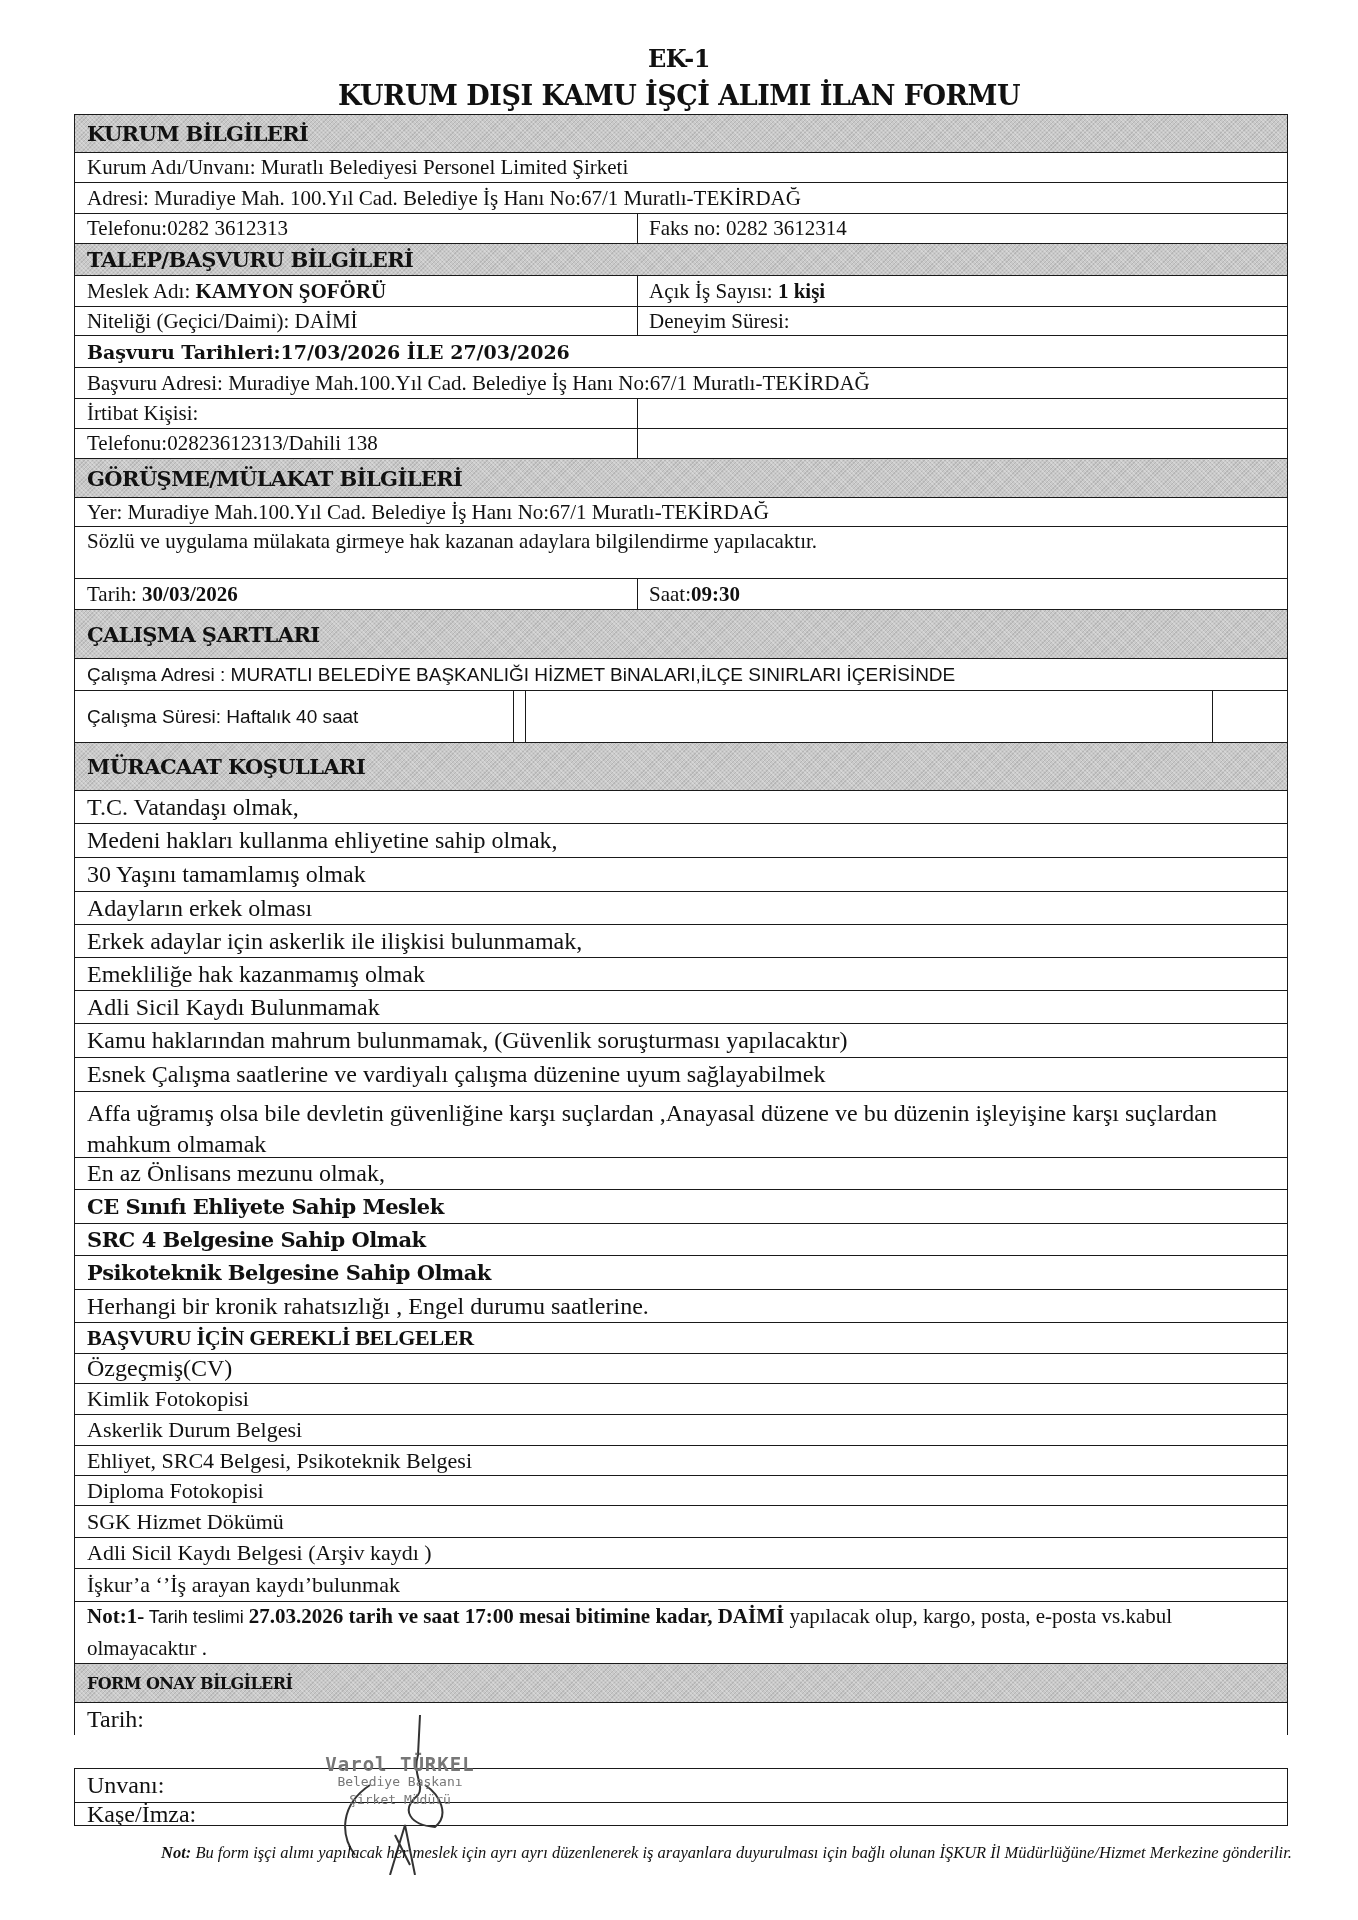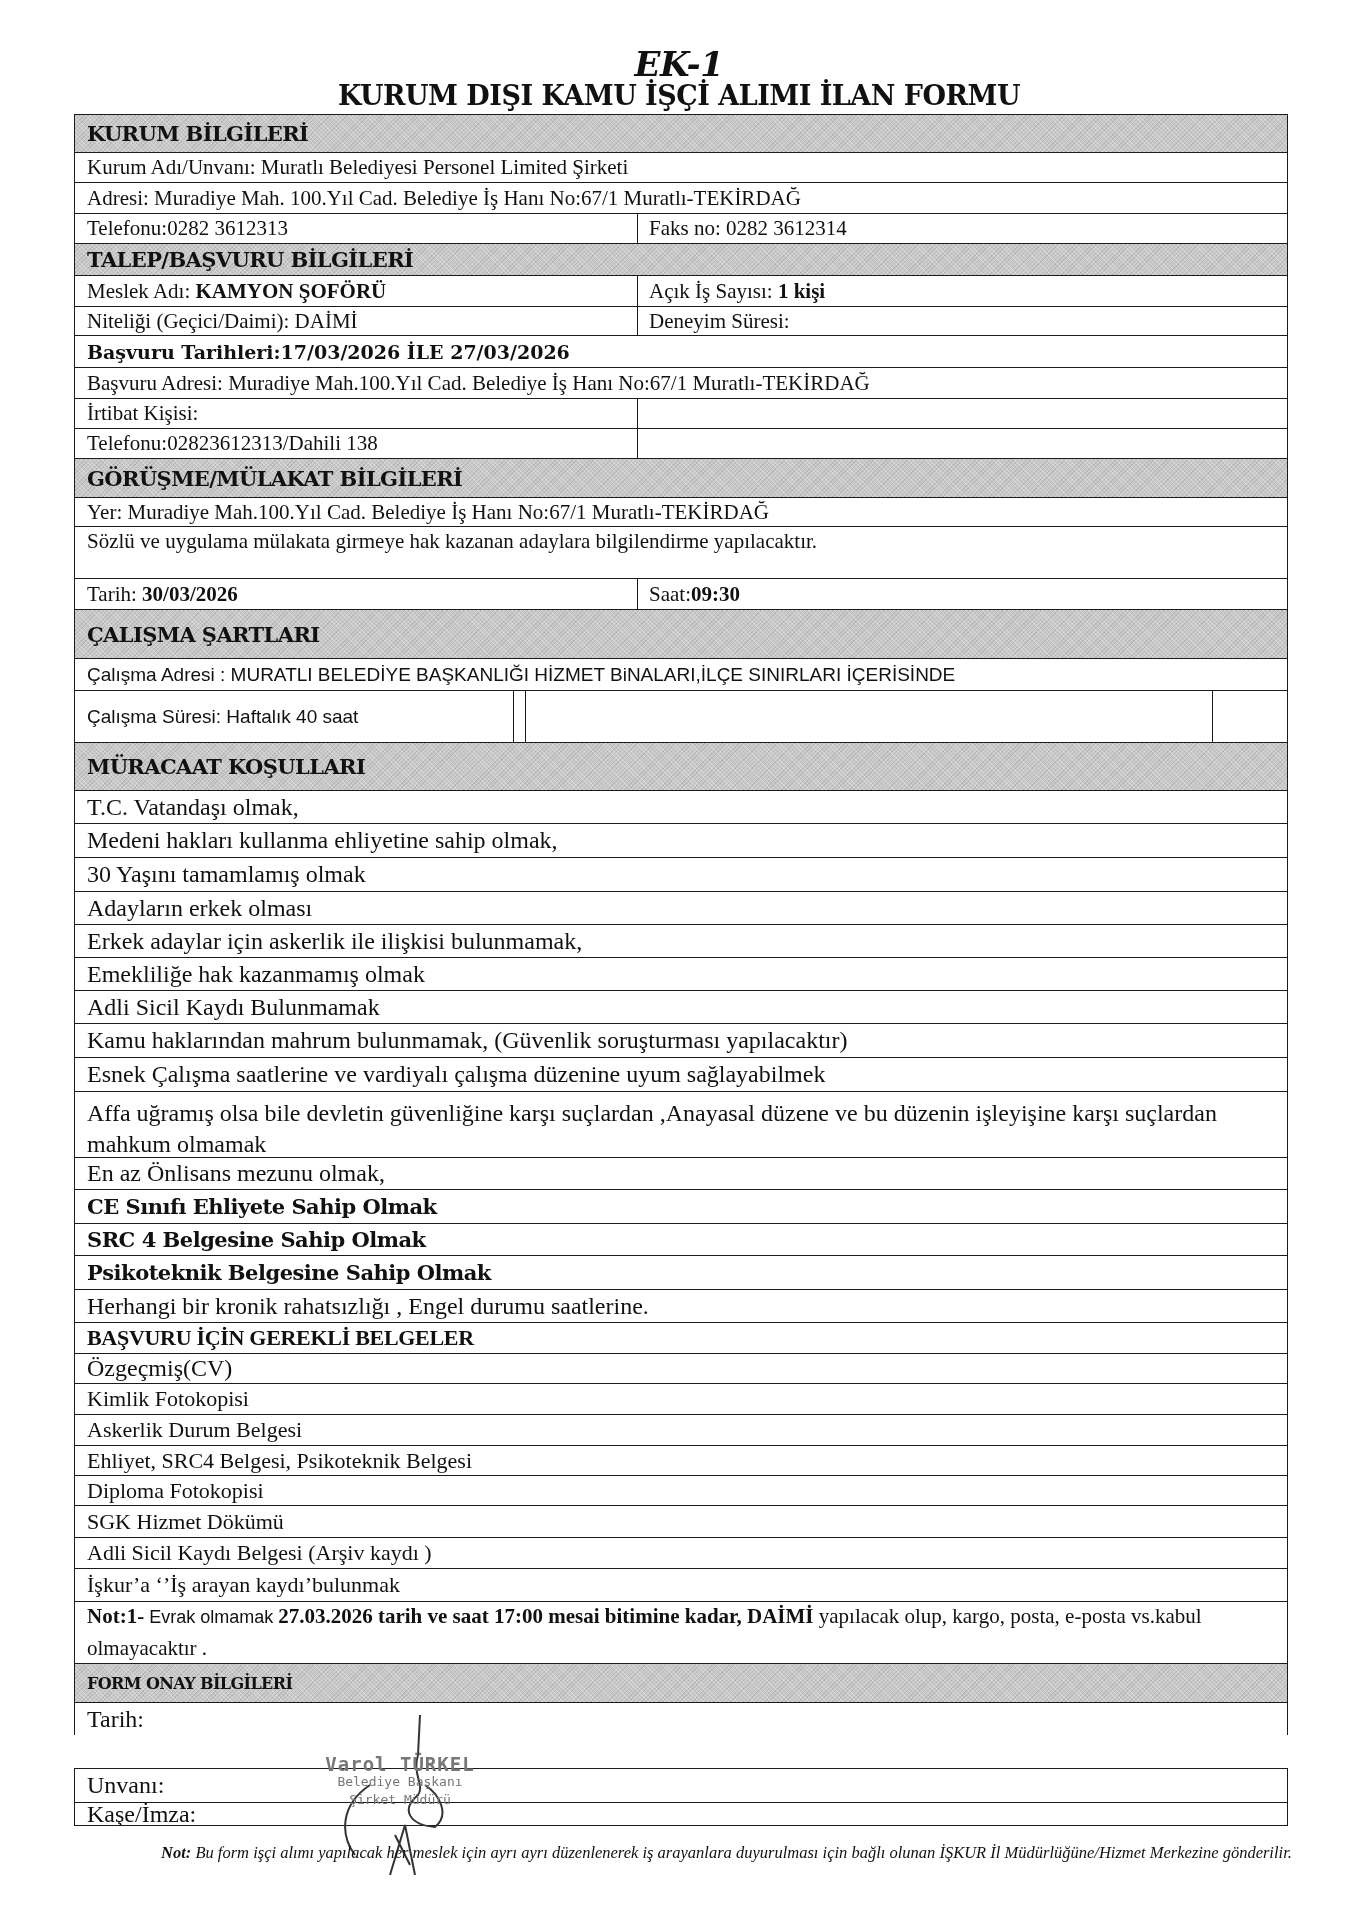--- a/index.html
+++ b/index.html
@@ -1,18 +1,18 @@
 <!DOCTYPE html>
 <html><head>
 <meta charset="utf-8">
 <style>
   html, body { margin:0; padding:0; background:#ffffff; }
   body { width:1358px; height:1920px; position:relative; overflow:hidden; color:#111; font-family:"Liberation Serif", serif; }
   .title1, .title2 { position:absolute; left:0; width:1358px; text-align:center; font-weight:bold; font-family:"DejaVu Serif", serif; letter-spacing:-0.5px; }
-  .title1 { top:44px; font-size:34px;font-style:italic; }
+  .title1 { top:44px; font-size:24px; }
   .title2 { top:80px; font-size:27px; }
   .sheet { position:absolute; left:74px; top:114px; width:1216px; }
   .row { position:absolute; left:0; width:1214px; border:1.5px solid #1a1a1a; border-bottom:none; box-sizing:border-box; background:#fff; overflow:hidden; }
   .row.last { border-bottom:1.5px solid #1a1a1a; }
   .hdr { background-color:#c9c9c9;
          background-image: repeating-linear-gradient(45deg, rgba(255,255,255,0.25) 0 1px, transparent 1px 3px),
                            repeating-linear-gradient(-45deg, rgba(0,0,0,0.10) 0 1px, transparent 1px 3px); }
   .cell { position:absolute; top:0; bottom:0; display:flex; align-items:center; padding-left:12px; box-sizing:border-box; white-space:nowrap; }
   .cell.top { align-items:flex-start; padding-top:2px; }
   .vline { position:absolute; top:0; bottom:0; width:0; border-left:1.5px solid #1a1a1a; }
@@ -148,21 +148,21 @@
       <div class="row" style="top: 943px; height: 34px;">
         <div class="cell t-list" style="left: 0px; right: 0px;">Esnek Çalışma saatlerine ve vardiyalı çalışma düzenine  uyum sağlayabilmek</div>
       </div>
       <div class="row" style="top: 977px; height: 66px;">
         <div class="cell t-list wrap" style="left: 0px; right: 0px; margin-top: 8px;">Affa uğramış olsa bile devletin güvenliğine karşı suçlardan ,Anayasal düzene ve bu düzenin işleyişine karşı suçlardan mahkum olmamak</div>
       </div>
       <div class="row" style="top: 1043px; height: 32px;">
         <div class="cell t-list" style="left: 0px; right: 0px;">En az Önlisans  mezunu olmak,</div>
       </div>
       <div class="row" style="top: 1075px; height: 34px;">
-        <div class="cell t-list t-bold" style="left: 0px; right: 0px; font-family: &quot;DejaVu Serif&quot;, serif; font-size: 21px; letter-spacing: -0.5px;">CE Sınıfı Ehliyete Sahip Olmak</div>
+        <div class="cell t-list t-bold" style="left: 0px; right: 0px; font-family: &quot;DejaVu Serif&quot;, serif; font-size: 21px; letter-spacing: -0.5px;">CE Sınıfı Ehliyete Sahip Meslek</div>
       </div>
       <div class="row" style="top: 1109px; height: 32px;">
         <div class="cell t-list t-bold" style="left: 0px; right: 0px; font-family: &quot;DejaVu Serif&quot;, serif; font-size: 21px; letter-spacing: -0.5px;">SRC 4 Belgesine Sahip Olmak</div>
       </div>
       <div class="row" style="top: 1141px; height: 34px;">
         <div class="cell t-list t-bold" style="left: 0px; right: 0px; font-family: &quot;DejaVu Serif&quot;, serif; font-size: 21px; letter-spacing: -0.5px;">Psikoteknik Belgesine Sahip Olmak</div>
       </div>
       <div class="row" style="top: 1175px; height: 33px;">
         <div class="cell t-list" style="left: 0px; right: 0px;">Herhangi bir kronik rahatsızlığı , Engel durumu saatlerine.</div>
       </div>
@@ -194,21 +194,21 @@
         <div class="cell t-body" style="left: 0px; font-size: 22px;">Adli Sicil Kaydı Belgesi (Arşiv kaydı )</div>
       </div>
       <div class="row" style="top: 1454px; height: 33px;">
         <div class="cell t-body" style="left: 0px; font-size: 22px;">İşkur’a ‘’İş arayan kaydı’bulunmak</div>
       </div>
     </div>
 
   <div class="row" style="top:1487px;height:62px">
     <div class="cell wrap t-body" style="left:0;right:0;font-size:21px;align-items:center">
       <span>
-        <span class="t-bold">Not:1-</span><span style="font-family:'Liberation Sans',sans-serif;font-size:18px"> Evrak olmamak </span><span class="t-bold">27.03.2026 tarih ve saat 17:00 mesai bitimine kadar,</span><span>  </span><span class="t-bold">DAİMİ</span><span> yapılacak olup, kargo, posta, e-posta vs.kabul olmayacaktır .</span>
+        <span class="t-bold">Not:1-</span><span style="font-family:'Liberation Sans',sans-serif;font-size:18px"> Tarih teslimi </span><span class="t-bold">27.03.2026 tarih ve saat 17:00 mesai bitimine kadar,</span><span>  </span><span class="t-bold">DAİMİ</span><span> yapılacak olup, kargo, posta, e-posta vs.kabul olmayacaktır .</span>
       </span>
     </div>
   </div>
 
   <div class="row hdr" style="top:1549px;height:39px">
     <div class="cell t-hdr-lg" style="left:0">FORM ONAY BİLGİLERİ</div>
   </div>
   <div class="row" style="top:1588px;height:33px">
     <div class="cell t-list" style="left:0">Tarih:</div>
   </div>

